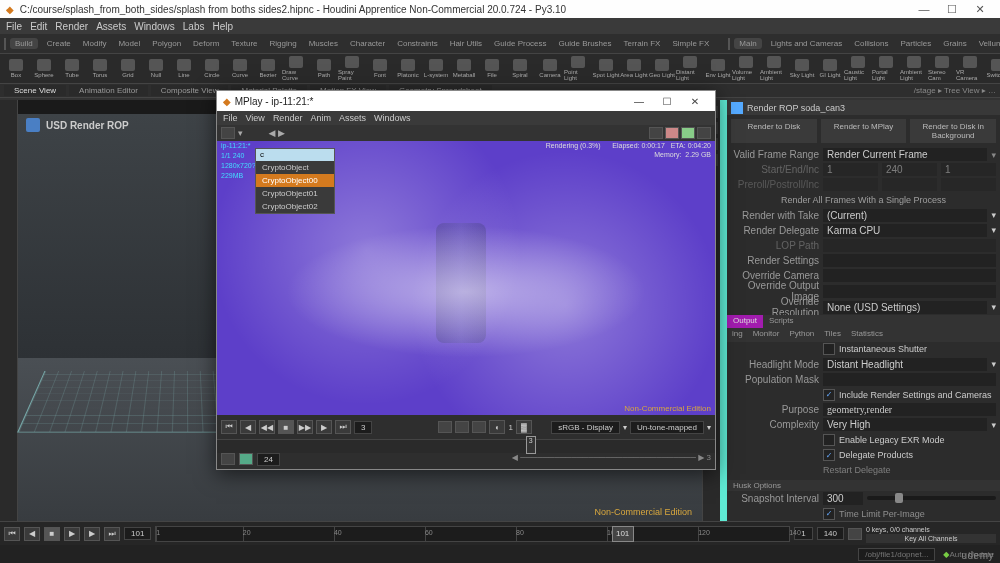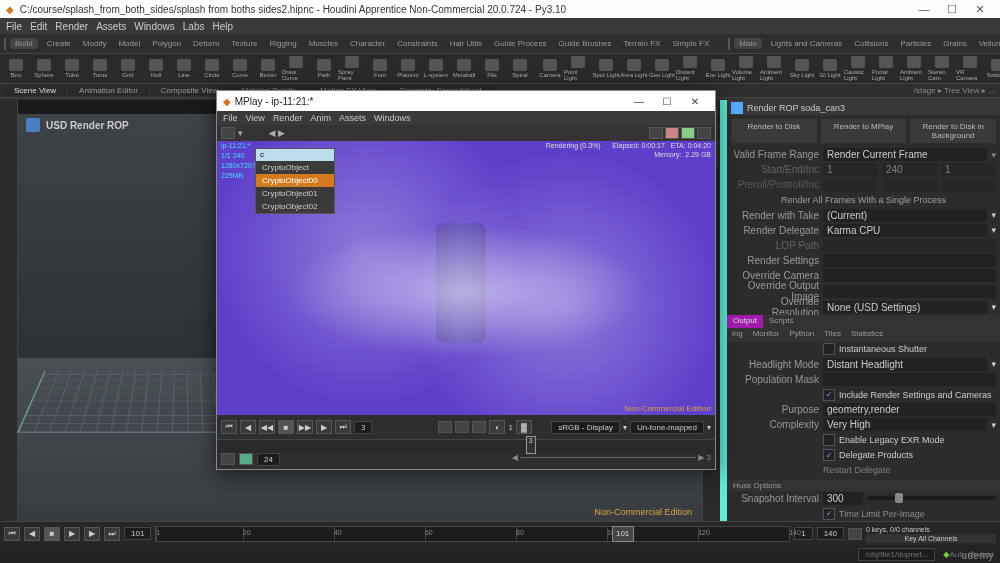--- a/index.html
+++ b/index.html
@@ -411,21 +411,21 @@
         <span class="lbl">Population Mask</span>
         <span class="val"></span>
       </div>
     <div class="param">
         <span class="lbl"></span>
         <span class="check">✓</span>
         <span>Include Render Settings and Cameras</span>
       </div>
     <div class="param">
         <span class="lbl">Purpose</span>
-        <span class="val" style="font-family:Liberation Sans, sans-serif">geometry,render</span>
+        <span class="val" style="font-family:Liberation Serif, serif">geometry,render</span>
       </div>
     <div class="param">
         <span class="lbl">Complexity</span>
         <span class="val">Very High</span>
         <span>▾</span>
       </div>
     <div class="param">
         <span class="lbl"></span>
         <span class="check"></span>
         <span>Enable Legacy EXR Mode</span>

